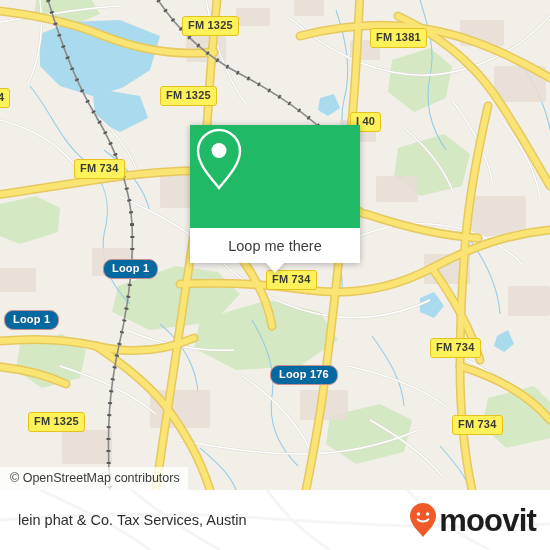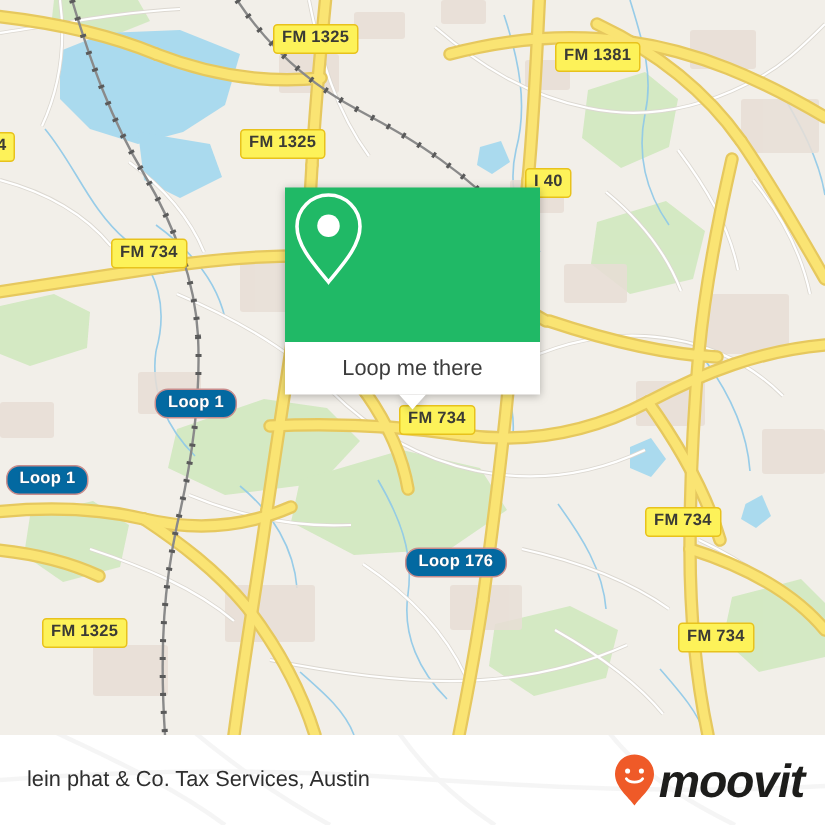--- a/index.html
+++ b/index.html
@@ -150,21 +150,20 @@
     color: #2e2e2e;
     font-family: "Liberation Sans", sans-serif;
     z-index: 2;
   }
   #brand {
     position: relative;
     display: flex;
     align-items: center;
     gap: 1px;
     z-index: 2;
-    font-style: italic;
   }
   #brand-word {
     font-size: 31px;
     font-weight: bold;
     color: #1d1d1b;
     letter-spacing: -0.8px;
     font-family: "Liberation Sans", sans-serif;
     line-height: 1;
   }
 </style>
@@ -415,20 +414,21 @@
           <path d="M29 5 C17.4 5, 8 14.4, 8 26 C8 40, 22 54, 29 63 C36 54, 50 40, 50 26 C50 14.4, 40.6 5, 29 5 Z" fill="none" stroke="#ffffff" stroke-width="2.4"></path>
           <circle cx="29" cy="25.5" r="7.5" fill="#ffffff"></circle>
         </svg>
       </div>
       <div id="popup-body">
         <span id="popup-label">Loop me there</span>
       </div>
       <div id="popup-tail"></div>
     </div>
 
+    <div id="attribution">© OpenStreetMap contributors</div>
   </div>
 
   <div id="footer">
 
     <svg id="footer-bg" viewBox="0 0 550 60">
       <g fill="none" stroke="#7a7a7a" stroke-width="3">
         <path d="M20 -10 C60 10, 110 30, 150 60"></path>
         <path d="M120 -10 C150 16, 180 38, 220 60"></path>
         <path d="M260 -10 C280 20, 300 40, 330 60"></path>
         <path d="M400 -10 C420 20, 450 40, 490 60"></path>

